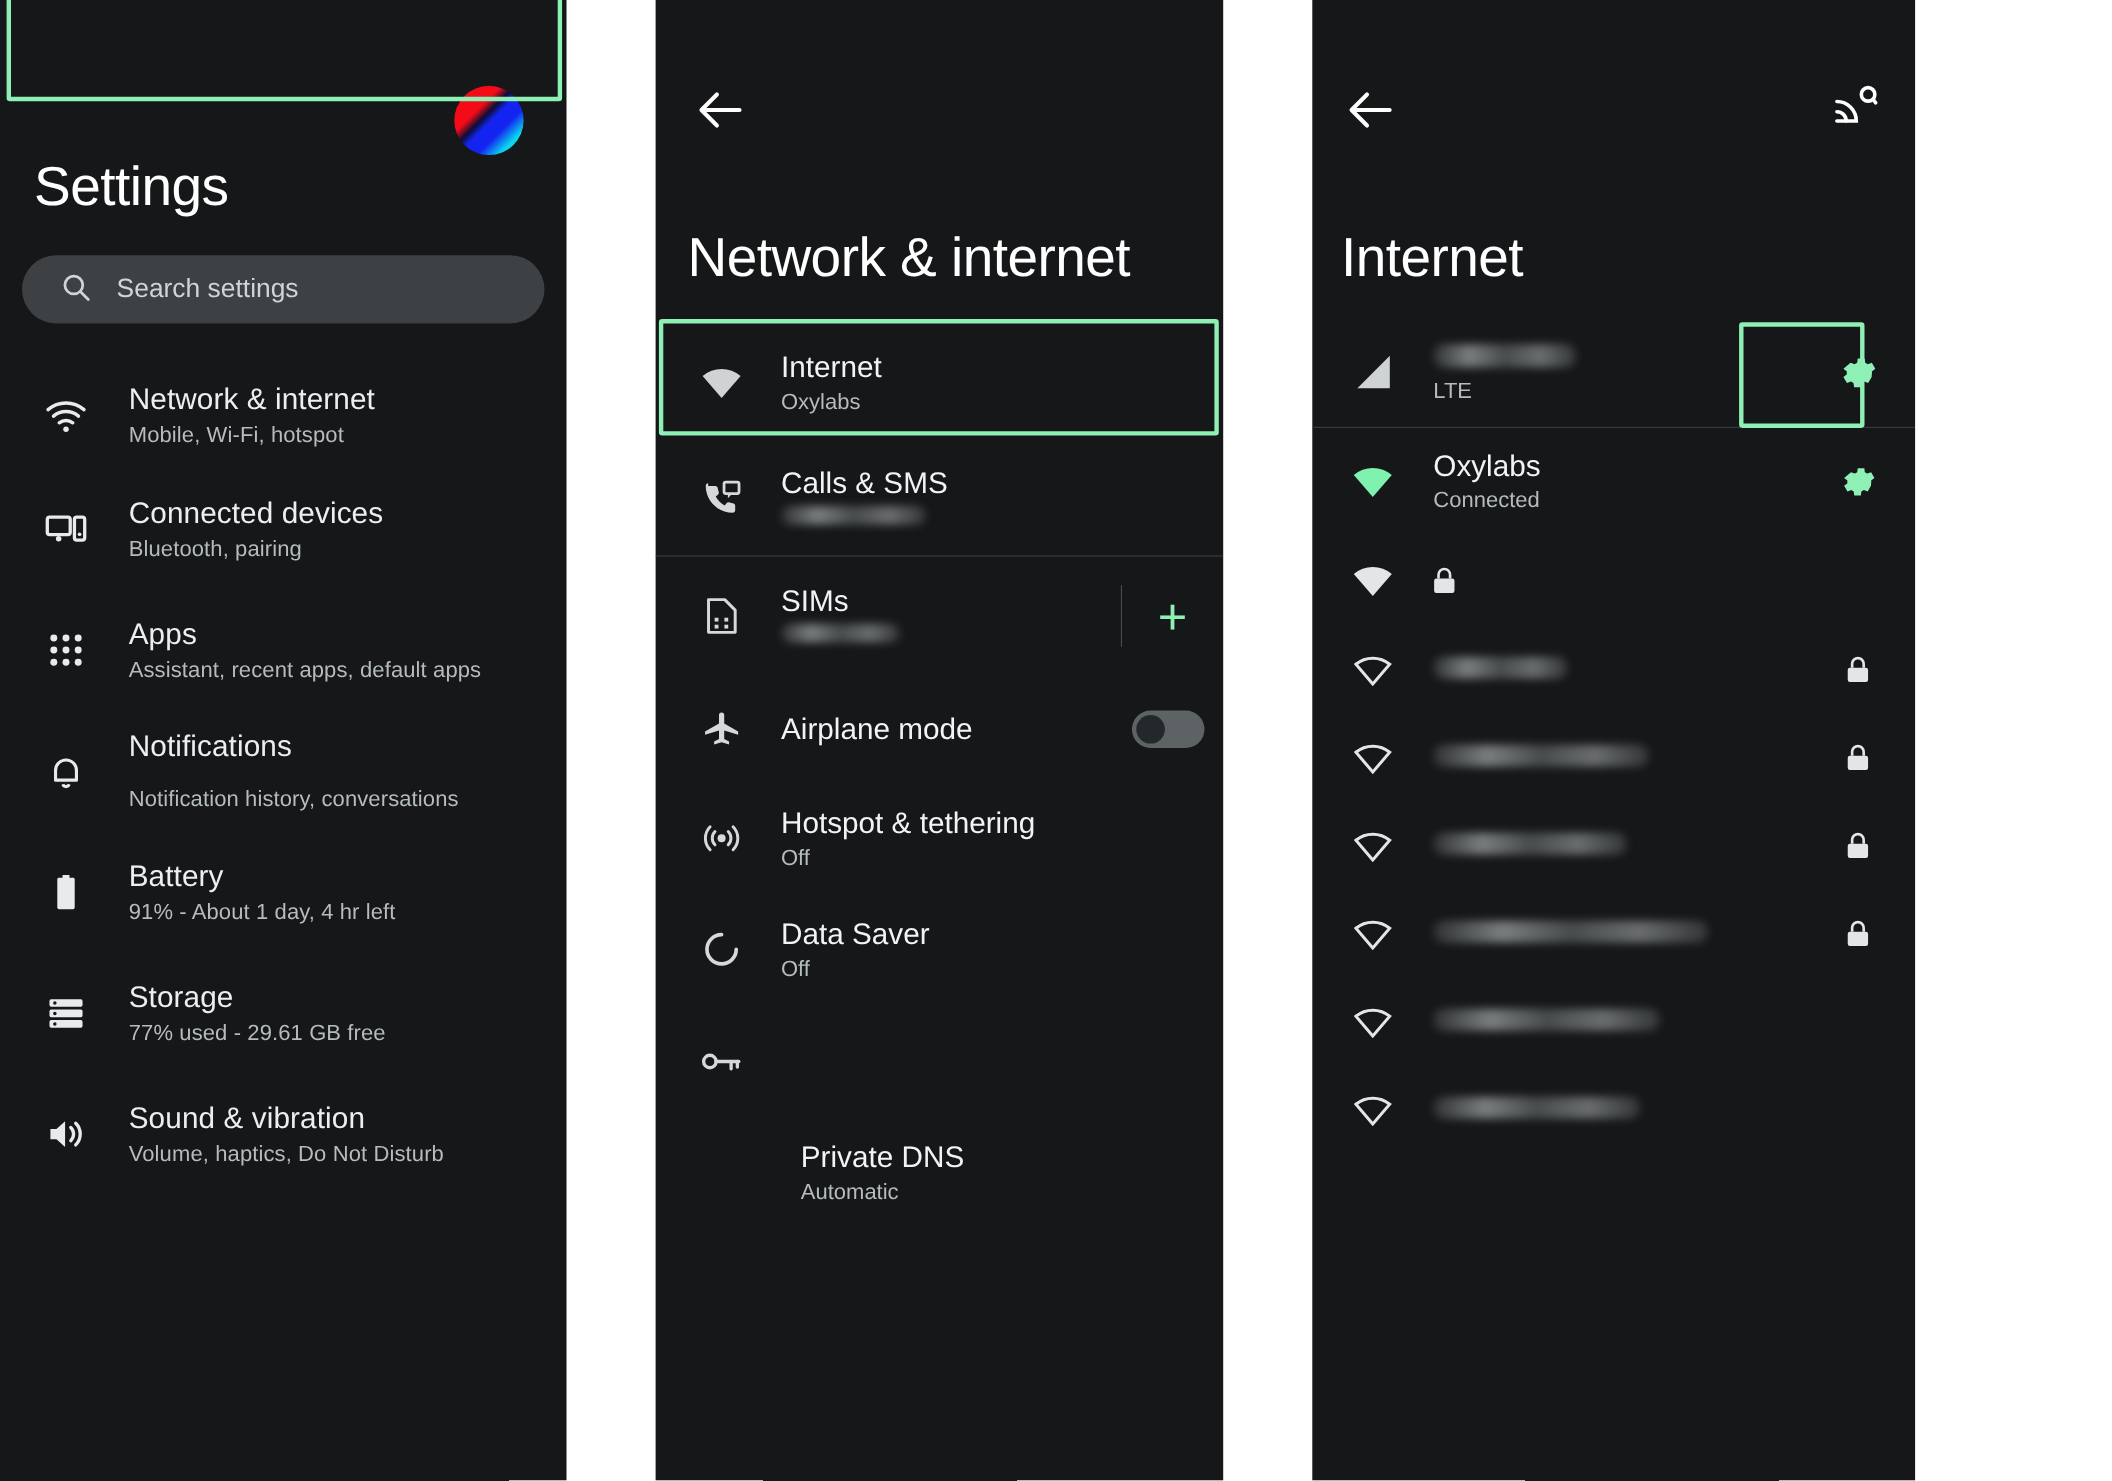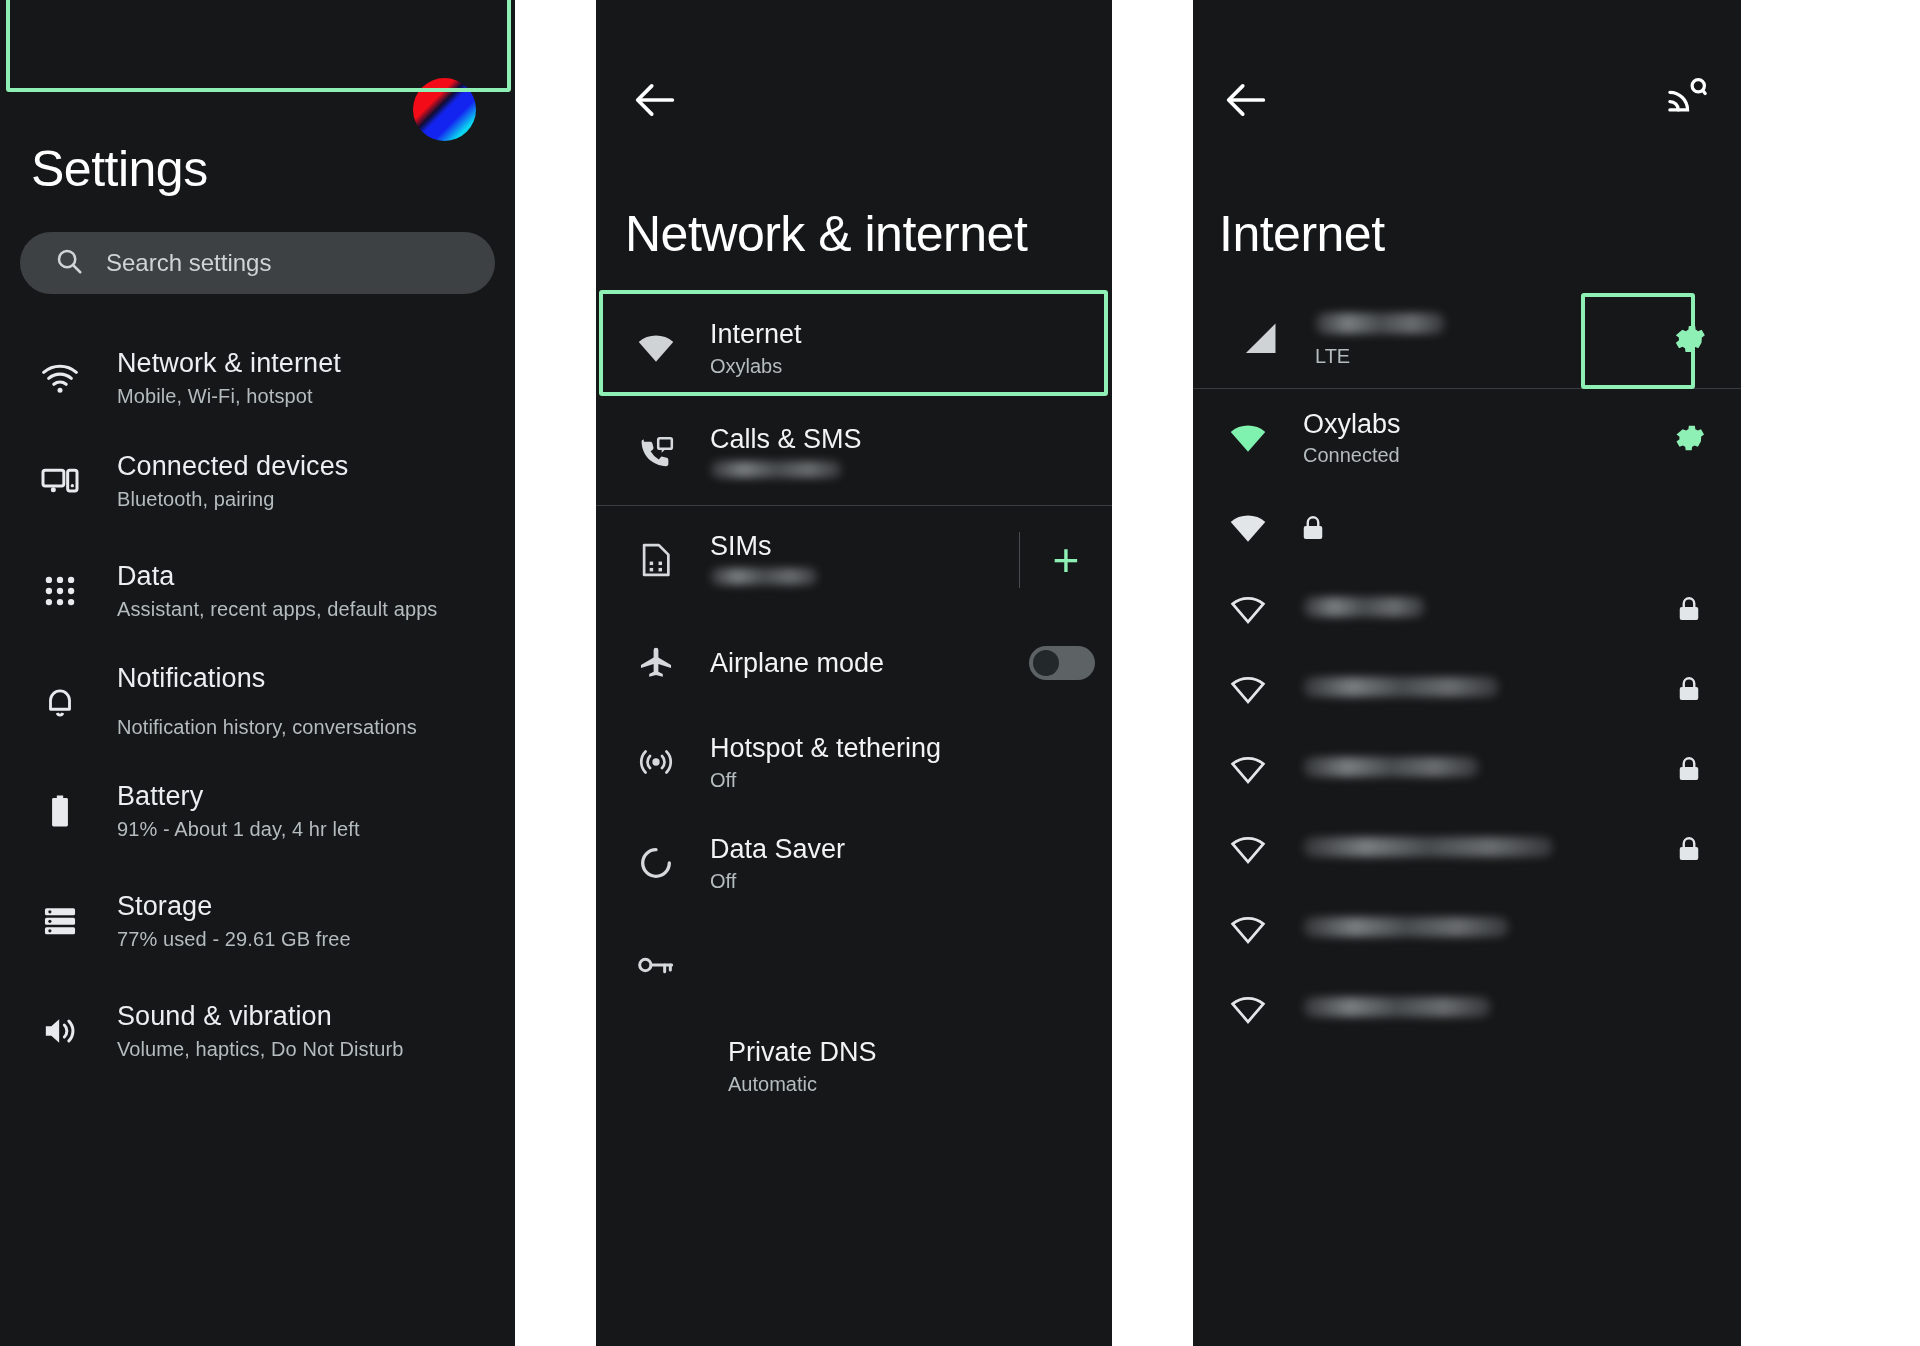--- a/index.html
+++ b/index.html
@@ -153,21 +153,21 @@
               <circle cx="19" cy="5" r="2"></circle>
             <circle cx="5" cy="12" r="2"></circle>
               <circle cx="12" cy="12" r="2"></circle>
               <circle cx="19" cy="12" r="2"></circle>
             <circle cx="5" cy="19" r="2"></circle>
               <circle cx="12" cy="19" r="2"></circle>
               <circle cx="19" cy="19" r="2"></circle>
           </svg>
         </div>
         <div class="item-body">
-          <div class="row-title">Data</div>
+          <div class="row-title">Apps</div>
           <div class="row-sub" style="margin-top:6px;">Assistant, recent apps, default apps</div>
         </div>
       </div>
 
       <div class="item item-l" style="height:110px;">
         <div class="item-icon">
           <svg width="38" height="38" viewBox="0 0 24 24" fill="none" stroke="#e8eaed" stroke-width="1.8" stroke-linejoin="round">
             <path d="M6 17.2v-5.6a6 6 0 0 1 12 0v5.6H6z"></path>
             <path d="M10.2 19.6a1.9 1.9 0 0 0 3.6 0"></path>
           </svg>
@@ -379,21 +379,21 @@
         <path d="M3.6 15.4a4.4 4.4 0 0 1 4.4 4.4"></path>
         <circle cx="18.4" cy="7.2" r="3.2"></circle>
         <path d="M20.8 9.6 22 11.2"></path>
       </svg>
     </div>
 
     <div class="r-heading title-lg">Internet</div>
 
     <div class="r-list">
 
-      <div class="r-row" style="min-height:98px;padding-left:12px;">
+      <div class="r-row" style="min-height:98px;">
         <div class="r-icon">
           <svg width="40" height="36" viewBox="0 0 22 20" fill="#cfd3d5">
             <path d="M19.6 1.4v16.4H3.2z"></path>
           </svg>
         </div>
         <div class="r-body">
           <div class="r-title">
             <span class="blur-bar" style="width:130px;height:21px;"></span>
           </div>
           <div class="r-sub">LTE</div>

